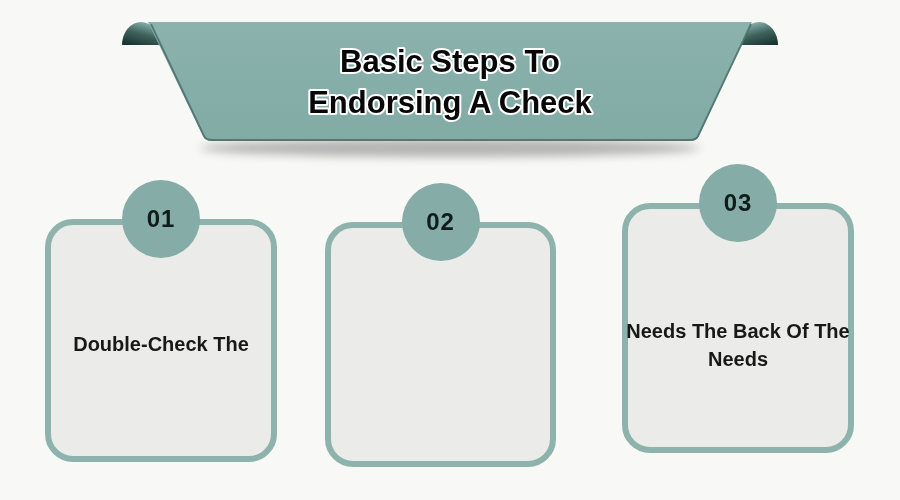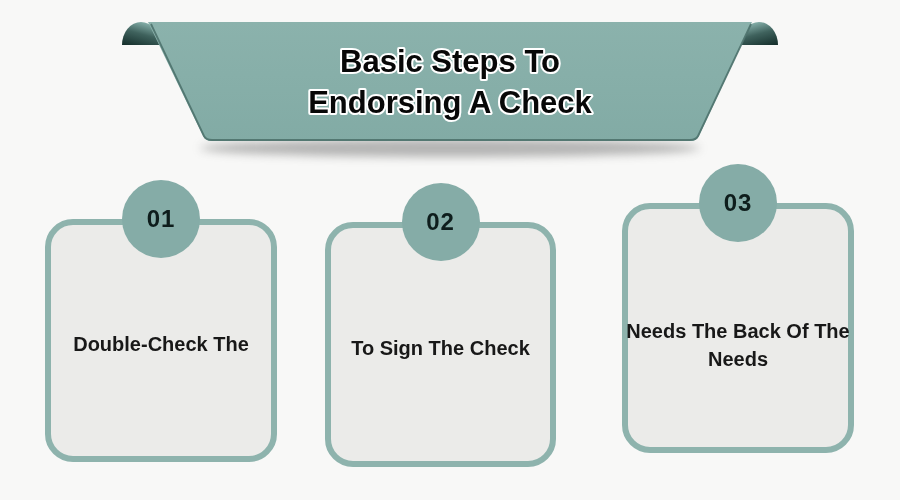--- a/index.html
+++ b/index.html
@@ -89,21 +89,20 @@
     <div class="card-text">
       <div class="ln">Double-Check The</div>
     </div>
   </section>
 
   <section class="card card2">
     <div class="badge">
       <span class="num">02</span>
     </div>
     <div class="card-text">
-      <div class="ln">To Sign The Check</div>
     </div>
   </section>
 
   <section class="card card3">
     <div class="badge">
       <span class="num">03</span>
     </div>
     <div class="card-text">
       <div class="ln">Needs The Back Of The</div>
       <div class="ln">Needs</div>

